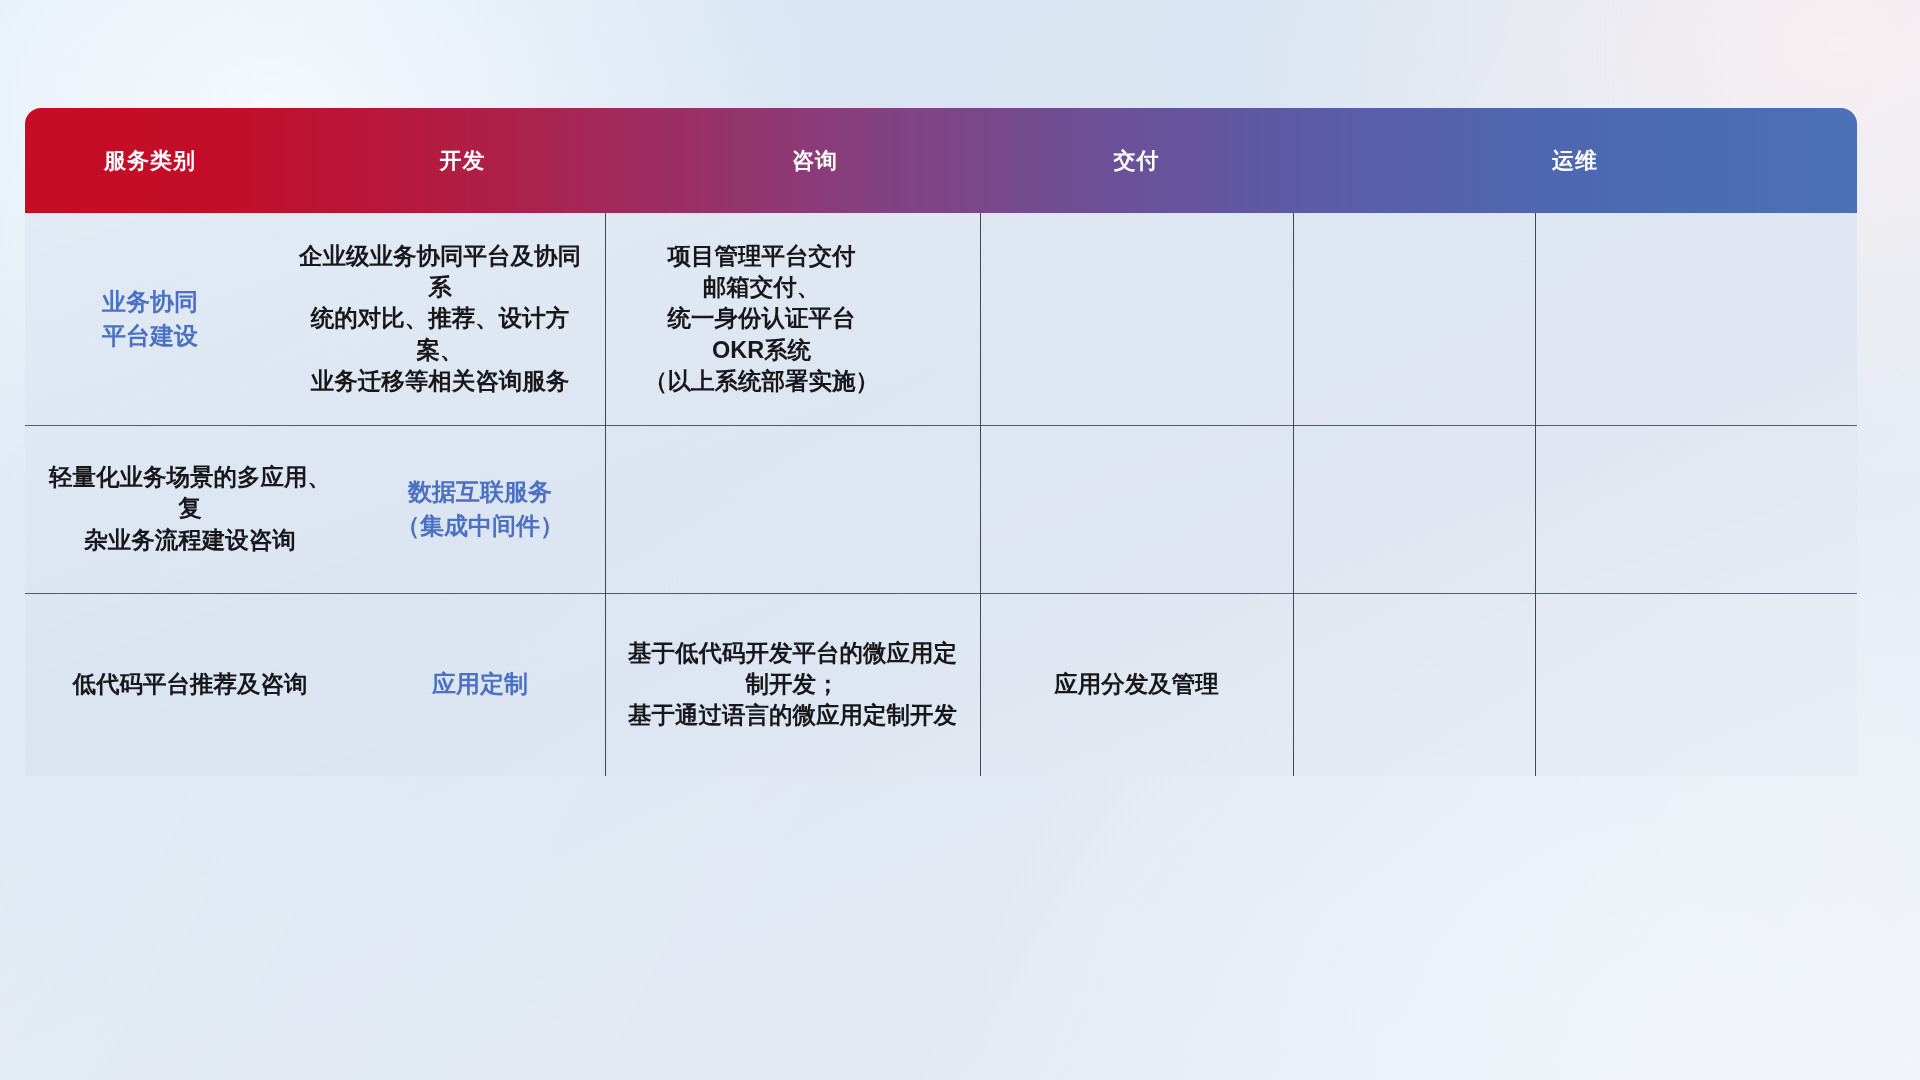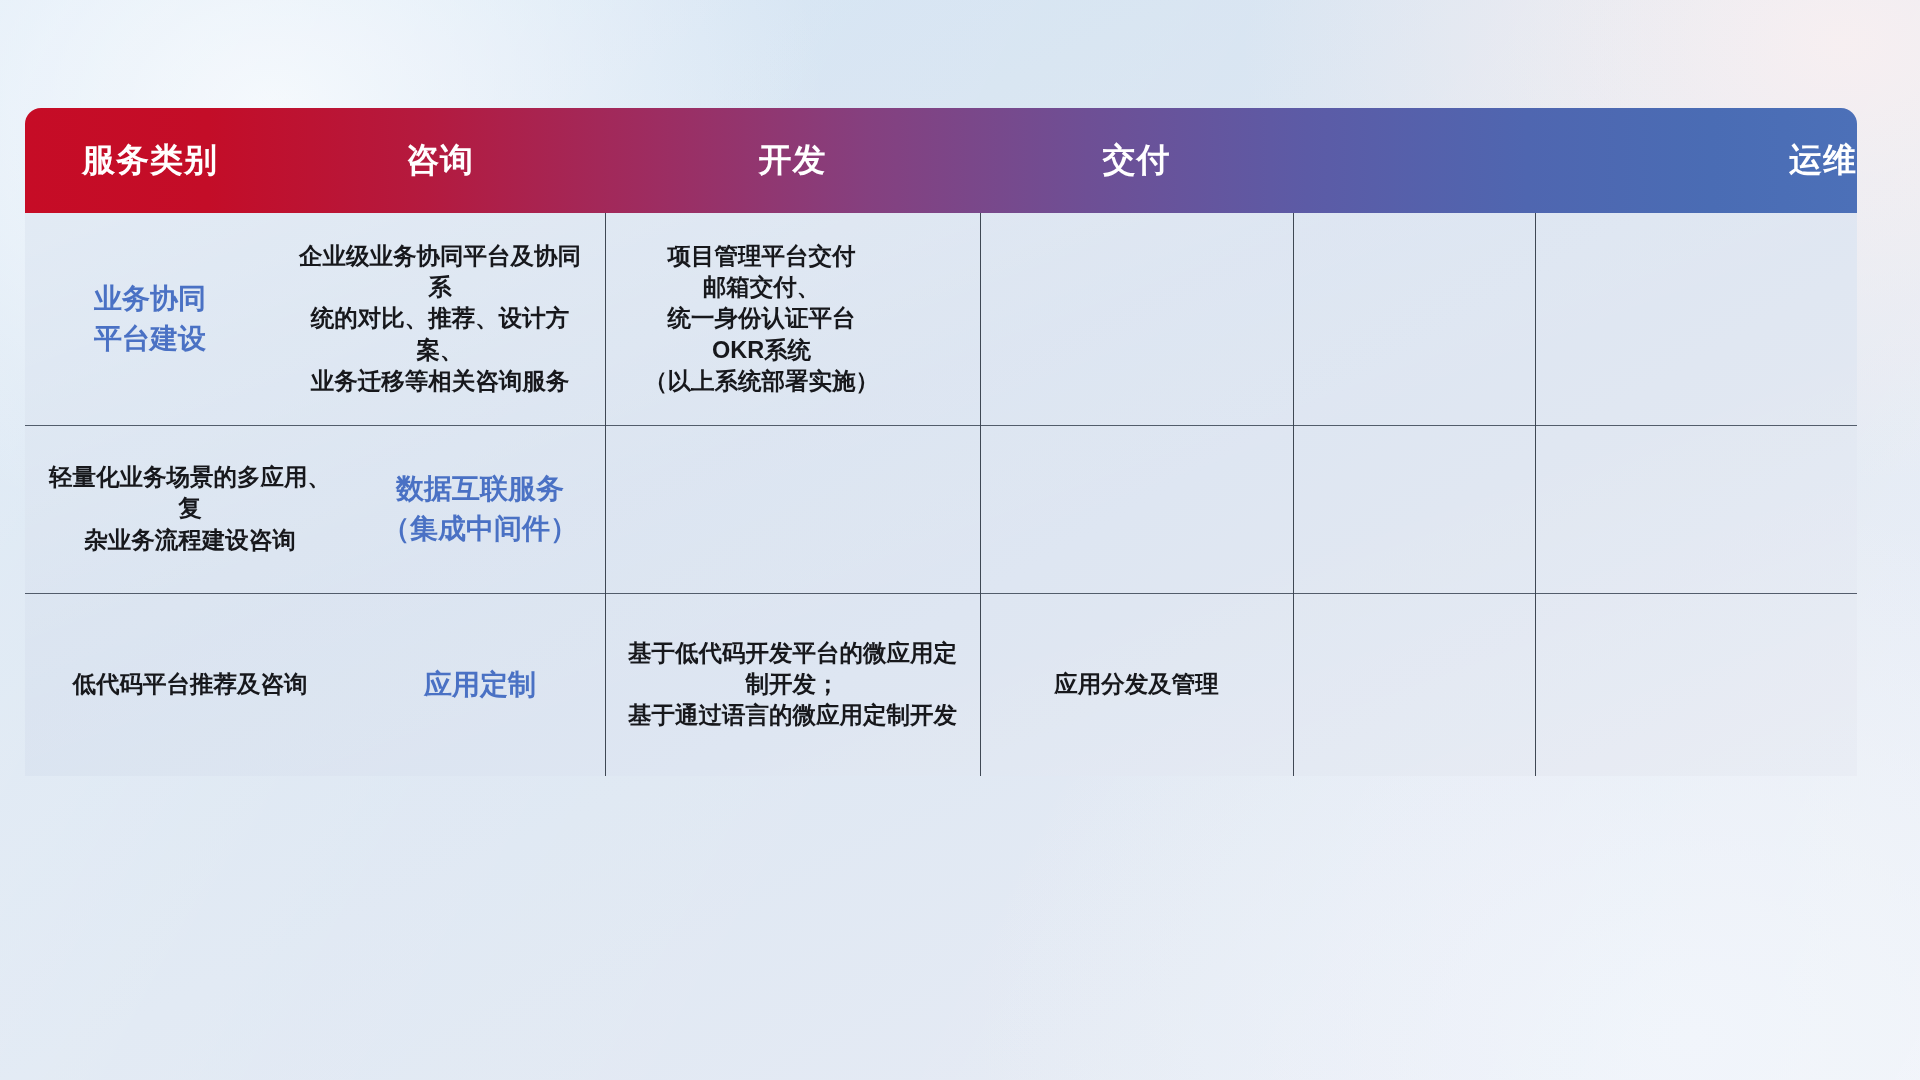--- a/index.html
+++ b/index.html
@@ -60,21 +60,21 @@
         #4f66b0 82%,
         #4a6cb4 92%,
         #4c70b8 100%);
     overflow: hidden;
   }
   .header-cell {
     display: flex;
     align-items: center;
     justify-content: center;
     color: #ffffff;
-    font-size: 33px;
+    font-size: 22px;
     font-weight: bold;
     letter-spacing: 1px;
     box-sizing: border-box;
   }
 
   
   .body-wrap {
     position: relative;
     height: 563px;
     background:
@@ -108,56 +108,56 @@
     text-align: center;
     color: #17181c;
     font-size: 23.5px;
     line-height: 1.32;
   }
   .cell .txt { white-space: pre-line; font-weight: bold; }
 
   .cell-label .txt {
     color: #4a71c4;
     font-weight: bold;
-    font-size: 28px;
+    font-size: 24px;
     line-height: 1.42;
   }
 
   
   .vline {
     position: absolute;
     top: 0;
     width: 1px;
     background: #2e3642;
     opacity: 0.9;
   }
 
   
   .c0 { width: 250px; }
   .c1 { width: 330px; }
   .c2 { width: 375px; }
   .c3 { width: 313px; }
-  .c4 { width: 564px; justify-content: flex-end; }
+  .c4 { width: 564px; }
 </style>
 </head>
 <body>
 
 <div id="canvas">
 
   <div class="table-wrap">
 
     <div class="header-row">
       <div class="header-cell c0">
         <span>服务类别</span>
       </div>
+      <div class="header-cell c2">
+        <span>开发</span>
+      </div>
       <div class="header-cell c1">
         <span>咨询</span>
-      </div>
-      <div class="header-cell c2">
-        <span>开发</span>
       </div>
       <div class="header-cell c3">
         <span>交付</span>
       </div>
       <div class="header-cell c4">
         <span>运维</span>
       </div>
     </div>
 
     <div class="body-wrap">

